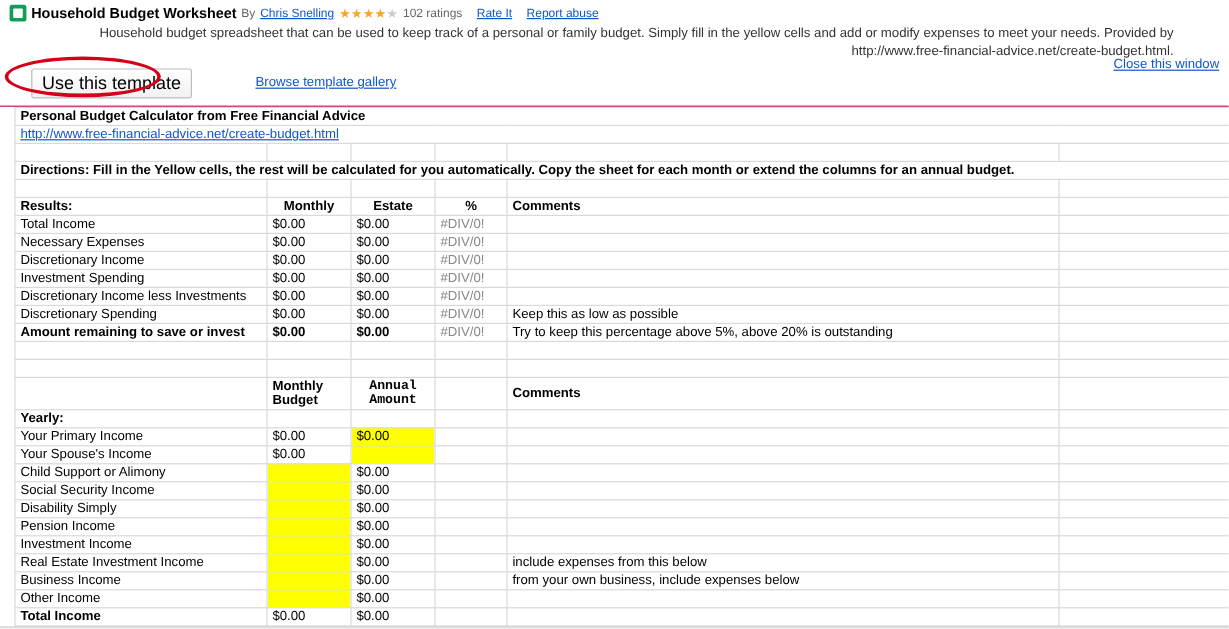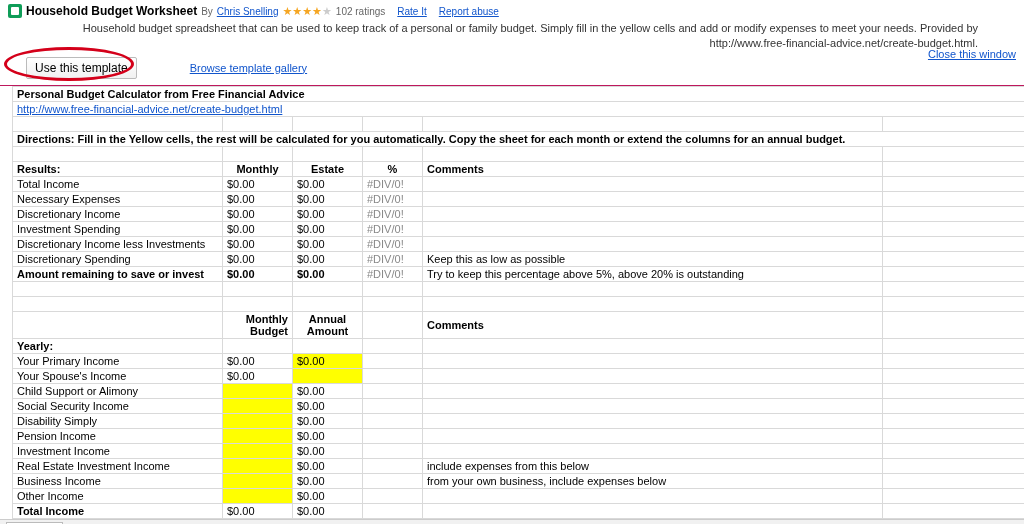--- a/index.html
+++ b/index.html
@@ -58,21 +58,21 @@
     text-align: right;
   }
   .template-row {
     display: flex;
     align-items: center;
     gap: 10px;
     padding: 0 0 0 18px;
     position: relative;
   }
   .use-template-btn {
-    font-size: 12px;
+    font-size: 15px;
     padding: 3px 8px;
     background: linear-gradient(#fff, #f1f1f1);
     border: 1px solid #bbb;
     border-radius: 2px;
     cursor: pointer;
   }
   .circle-annotation {
     position: absolute;
     left: -4px;
     top: -10px;
@@ -276,22 +276,22 @@
         <tr>
           <td></td>
           <td></td>
           <td></td>
           <td></td>
           <td></td>
           <td></td>
         </tr>
         <tr class="thead-border">
           <td></td>
-          <td class="bold center" style="white-space: normal; text-align: right; height: 26px;">Monthly Budget</td>
-          <td class="bold center" style="white-space: normal; text-align: center;">Annual Amount</td>
+          <td class="bold center" style="white-space: normal; text-align: left; height: 26px;">Monthly Budget</td>
+          <td class="bold center" style="white-space: normal; text-align: center; font-family: Liberation Mono, monospace;">Annual Amount</td>
           <td></td>
           <td class="bold">Comments</td>
           <td></td>
         </tr>
         <tr>
           <td class="bold">Yearly:</td>
           <td></td>
           <td></td>
           <td></td>
           <td></td>

